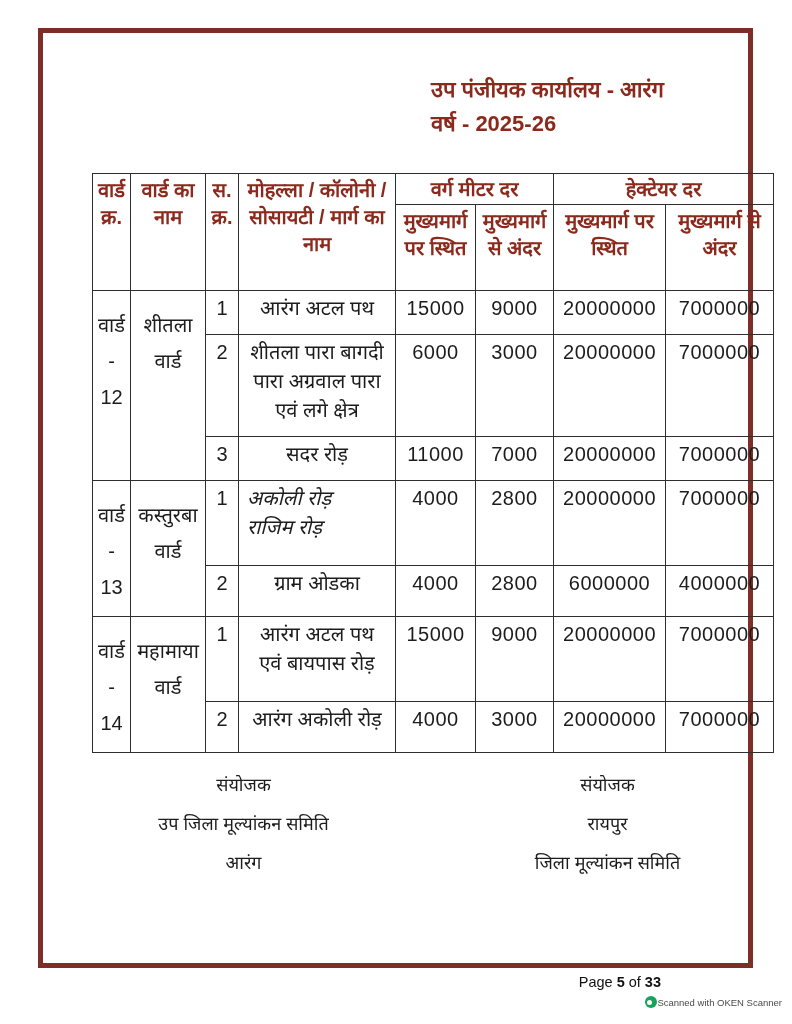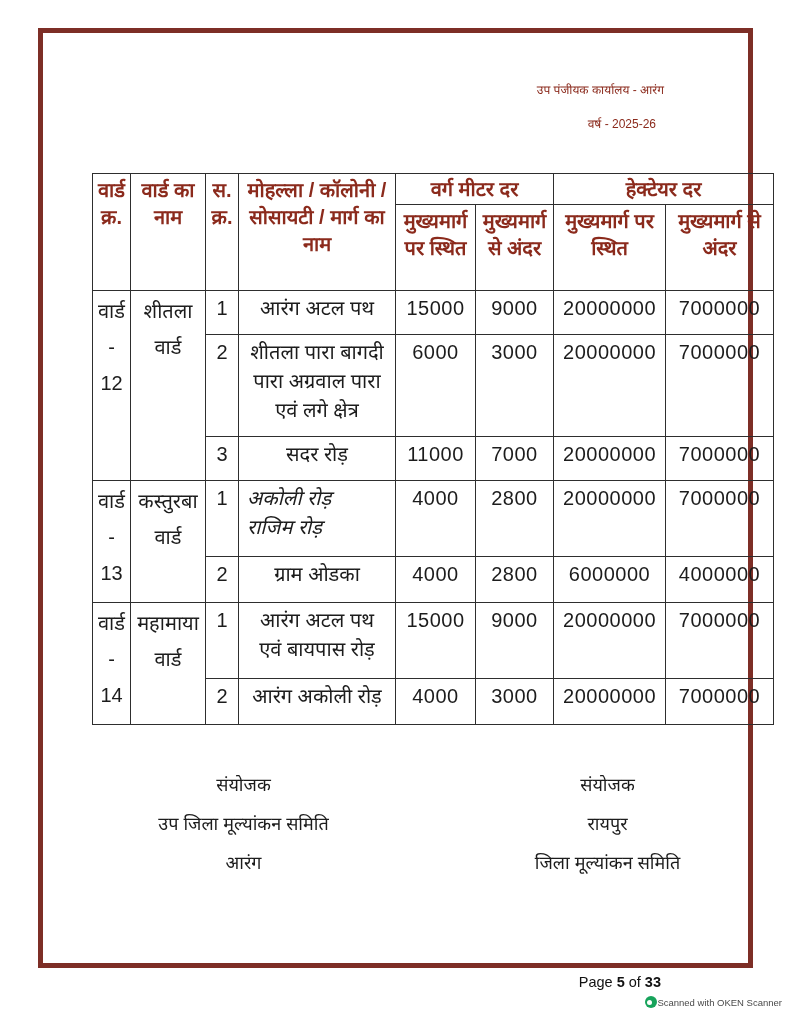--- a/index.html
+++ b/index.html
@@ -17,22 +17,22 @@
     font-family:"Liberation Sans","DejaVu Sans",sans-serif;
     color:var(--body-text);
   }
   
   .frame{
     position:absolute;left:38px;top:28px;width:715px;height:940px;
     border:5px solid var(--frame);background:#fff;
   }
   
   .doc-header{
-    position:absolute;top:40px;right:84px;text-align:right;
-    color:var(--heading-text);font-weight:400;font-size:12px;line-height:34px;
+    position:absolute;top:40px;right:84px;text-align:left;
+    color:var(--heading-text);font-weight:700;font-size:22px;line-height:34px;
   }
   .doc-header .year-line{padding-right:8px;}
   
   table.rate-table{
     position:absolute;left:49px;top:140px;width:681px;
     border-collapse:collapse;table-layout:fixed;
     font-size:20px;
   }
   .rate-table th,.rate-table td{
     border:1px solid var(--grid-line);
@@ -41,21 +41,21 @@
   }
   .rate-table thead th{
     color:var(--heading-text);font-weight:700;line-height:27px;padding:3px 2px;
   }
   .rate-table thead th.group-th{height:31px;vertical-align:middle;line-height:22px;}
   .rate-table thead th.sub-th{height:86px;}
   .rate-table tbody td{
     line-height:29px;padding:3px 3px 11px;
   }
   .rate-table td.ward-cell,.rate-table td.ward-name-cell{
-    line-height:36px;padding-top:2px;
+    line-height:36px;padding-top:16px;
   }
   .rate-table td.loc-cell.left{text-align:left;padding-left:8px;font-style:italic;}
   .rate-table td.num-cell{letter-spacing:0.5px;}
   
   .sig-block{
     position:absolute;text-align:center;font-size:18px;line-height:39px;
     color:var(--body-text);font-weight:500;
   }
   .sig-left{left:88px;top:733px;width:225px;}
   .sig-right{left:452px;top:733px;width:225px;}

